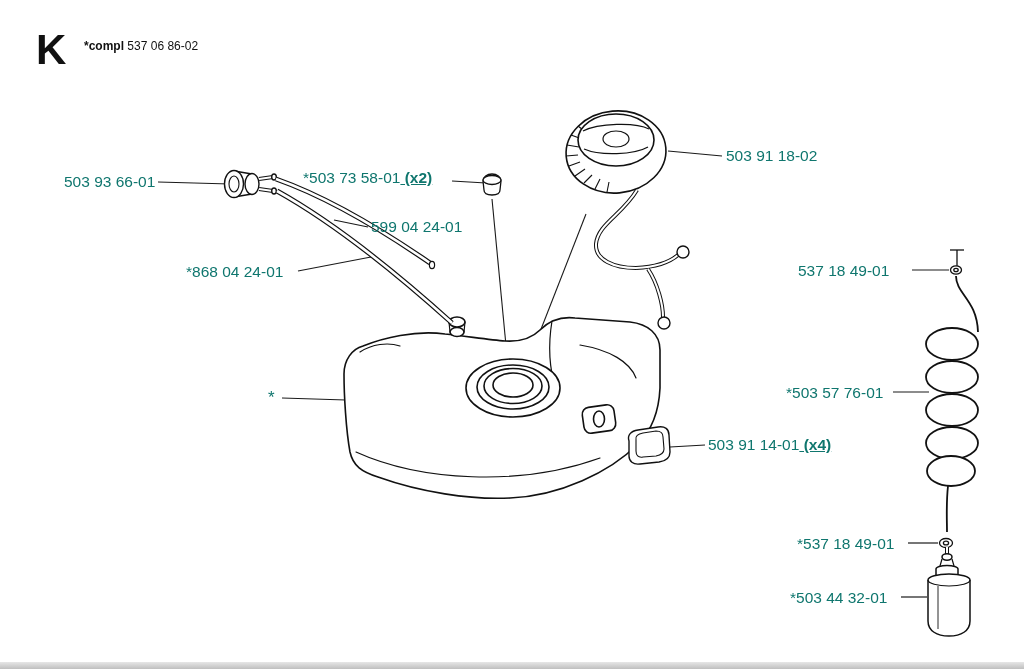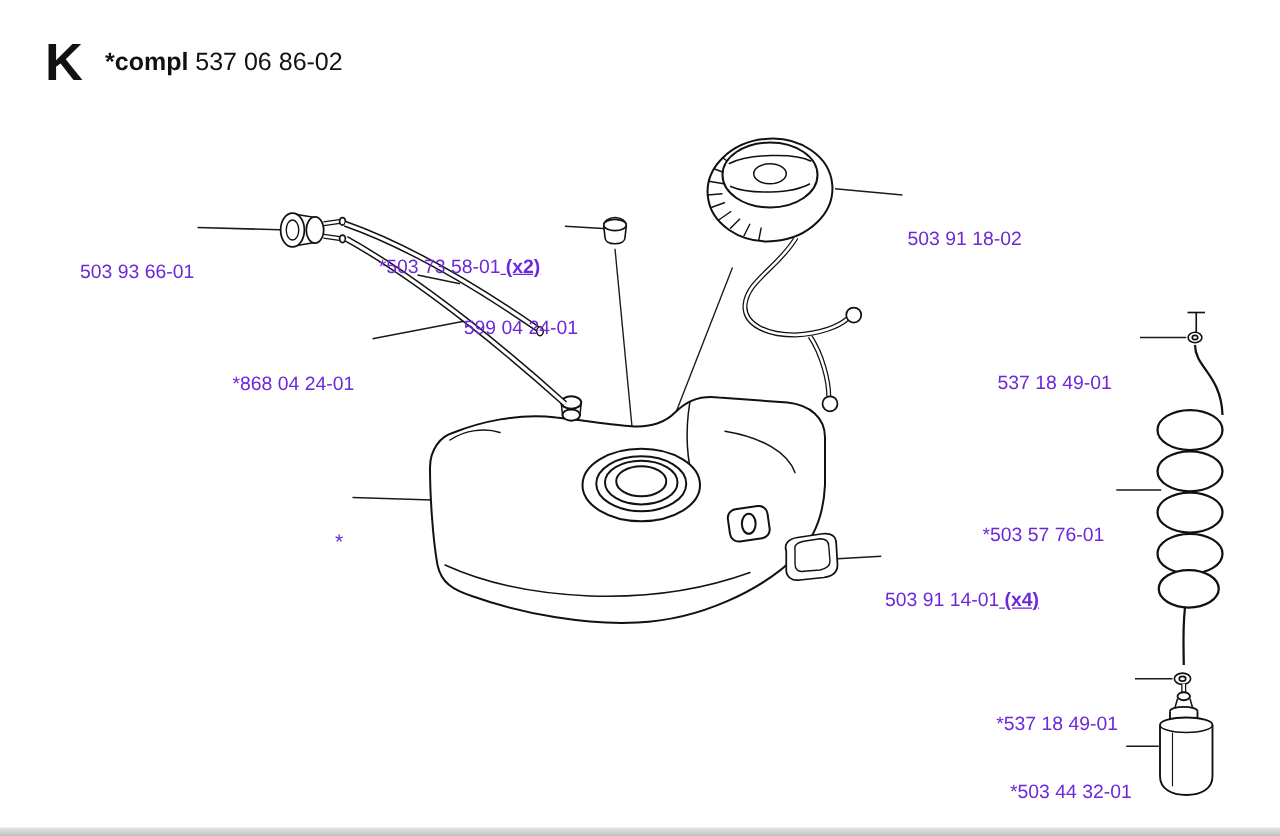--- a/index.html
+++ b/index.html
@@ -7,25 +7,25 @@
     width:1024px;height:669px;position:relative;overflow:hidden;
     background:#ffffff;color:#111;
     font-family:"Liberation Sans", sans-serif;
   }
   svg{position:absolute;left:0;top:0;z-index:1;}
   .section-letter{
     position:absolute;left:36px;top:26px;z-index:2;
     font-size:42px;font-weight:bold;letter-spacing:1px;
   }
   .compl{
-    position:absolute;left:84px;top:39px;z-index:2;font-size:20px;white-space:nowrap;
+    position:absolute;left:84px;top:39px;z-index:2;font-size:12px;white-space:nowrap;
   }
   .compl .pfx{font-weight:bold;}
   .label{
-    position:absolute;z-index:2;font-size:15.5px;color:#6d28d9;white-space:nowrap;margin-top:36px;
+    position:absolute;z-index:2;font-size:15.5px;color:#0f766e;white-space:nowrap;
   }
   .label .sfx{font-weight:bold;text-decoration:underline;}
   .tank-star{font-size:17px;}
   .footer-strip{
     position:absolute;left:0;bottom:0;width:1024px;height:7px;z-index:3;
     background:linear-gradient(#e6e6e6,#bfbfbf);
   }
 </style>
 </head>
 <body>
@@ -178,16 +178,16 @@
 
 <div class="label" style="left:64px;top:173px"><span>503 93 66-01</span><span class="sfx"></span></div>
 <div class="label" style="left:303px;top:169px"><span>*503 73 58-01</span><span class="sfx"> (x2)</span></div>
 <div class="label" style="left:371px;top:218px"><span>599 04 24-01</span><span class="sfx"></span></div>
 <div class="label" style="left:186px;top:263px"><span>*868 04 24-01</span><span class="sfx"></span></div>
 <div class="label" style="left:726px;top:147px"><span>503 91 18-02</span><span class="sfx"></span></div>
 <div class="label" style="left:798px;top:262px"><span>537 18 49-01</span><span class="sfx"></span></div>
 <div class="label" style="left:786px;top:384px"><span>*503 57 76-01</span><span class="sfx"></span></div>
 <div class="label" style="left:708px;top:436px"><span>503 91 14-01</span><span class="sfx"> (x4)</span></div>
 <div class="label" style="left:797px;top:535px"><span>*537 18 49-01</span><span class="sfx"></span></div>
-<div class="label" style="left:808px;top:589px"><span>*503 44 32-01</span><span class="sfx"></span></div>
+<div class="label" style="left:790px;top:589px"><span>*503 44 32-01</span><span class="sfx"></span></div>
 <div class="label tank-star" style="left:268px;top:388px"><span>*</span><span class="sfx"></span></div>
 
 <div class="footer-strip"></div>
 
 </body></html>

